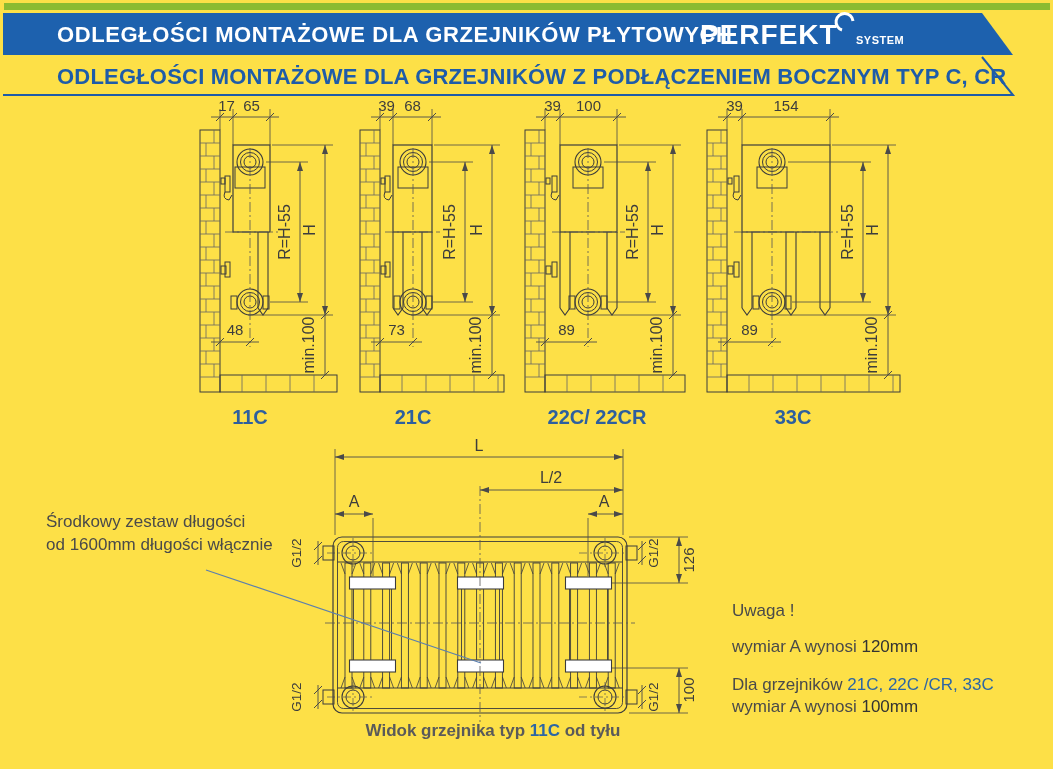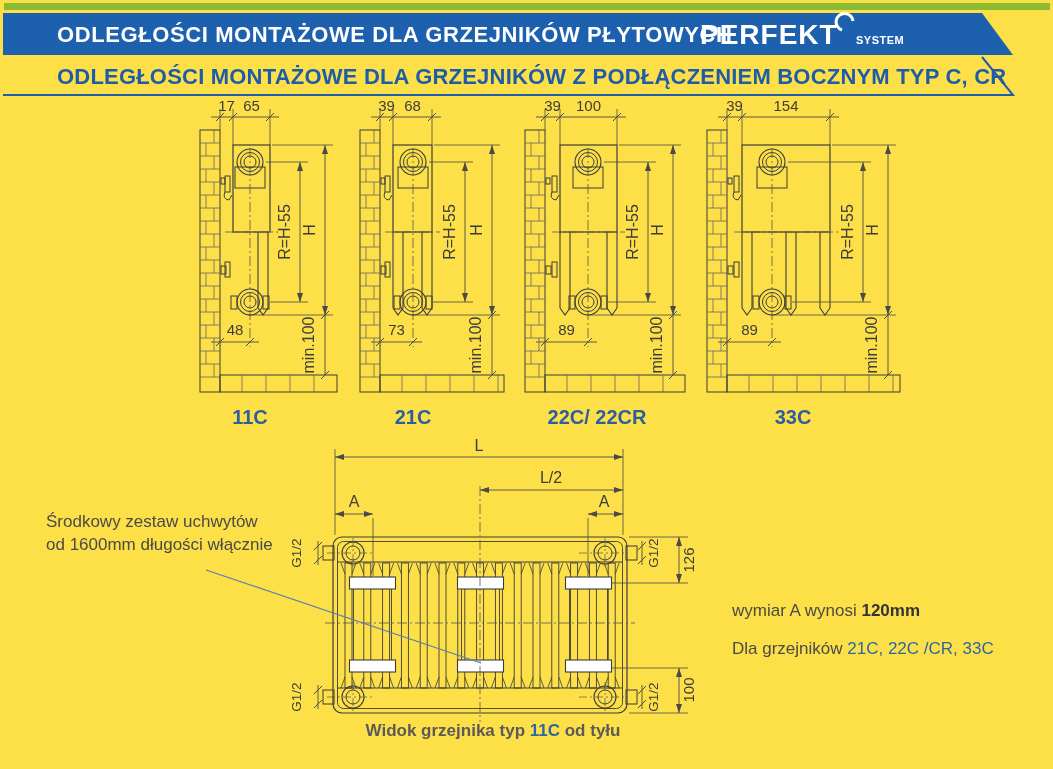--- a/index.html
+++ b/index.html
@@ -13,21 +13,21 @@
   .hdr-sub{font-size:22px;font-weight:bold;fill:#1e5ca9;letter-spacing:.2px;}
   .dim{font-size:15px;fill:#3d3d3d;}
   .dimBig{font-size:16px;fill:#3d3d3d;}
   .dimSm{font-size:13.5px;fill:#3d3d3d;}
   .typeLabel{font-size:20px;font-weight:bold;fill:#2d5f9f;}
   .note-left{position:absolute;left:46px;top:510px;font-size:17px;line-height:23px;color:#4a4a4a;}
   .note-right{position:absolute;left:732px;top:600px;font-size:17px;line-height:22px;color:#4a4a4a;}
   .note-right .ttl{margin-bottom:14px;}
   .note-right .grp{margin-bottom:16px;}
   .blue-t{color:#2d66a4;}
-  .bold-t{font-weight:bold;color:#333;}
+  .bold-t{font-weight:normal;color:#333;}
   .caption{position:absolute;left:333px;top:721px;width:320px;text-align:center;
            font-size:17px;color:#5a5a5a;font-weight:bold;}
 </style>
 </head>
 <body>
 
 <div class="page">
 
   <svg id="scene" width="1053" height="769" viewBox="0 0 1053 769">
 
@@ -604,29 +604,31 @@
         <line x1="629" y1="713" x2="688" y2="713" stroke="#4a4a4a" stroke-width="0.8" stroke-dasharray="none"></line>
         <line x1="679" y1="668" x2="679" y2="713" stroke="#4a4a4a" stroke-width="0.9" stroke-dasharray="none"></line>
         <polygon points="679,668 676,677 682,677" fill="#4a4a4a"></polygon>
         <polygon points="679,713 676,704 682,704" fill="#4a4a4a"></polygon>
         <text x="694" y="690" class="dim" text-anchor="middle" transform="rotate(-90 694 690)">100</text>
         <line x1="206" y1="570" x2="481" y2="663" stroke="#5b7fae" stroke-width="1.2" stroke-dasharray="none"></line>
       </g>
   </svg>
 
   <div class="note-left">
-    <div>Środkowy zestaw uchwytów</div>
+    <div>Środkowy zestaw długości</div>
     <div>od 1600mm długości włącznie</div>
   </div>
 
   <div class="note-right">
+    <div class="ttl">Uwaga !</div>
     <div class="grp">
       <div><span>wymiar A wynosi </span><span class="bold-t">120mm</span></div>
     </div>
     <div class="grp">
       <div><span>Dla grzejników </span><span class="blue-t">21C, 22C /CR, 33C</span></div>
+      <div><span>wymiar A wynosi </span><span class="bold-t">100mm</span></div>
     </div>
   </div>
 
   <div class="caption">
     <span>Widok grzejnika typ </span><span class="blue-t">11C</span><span> od tyłu</span>
   </div>
 </div>
 
 </body></html>

